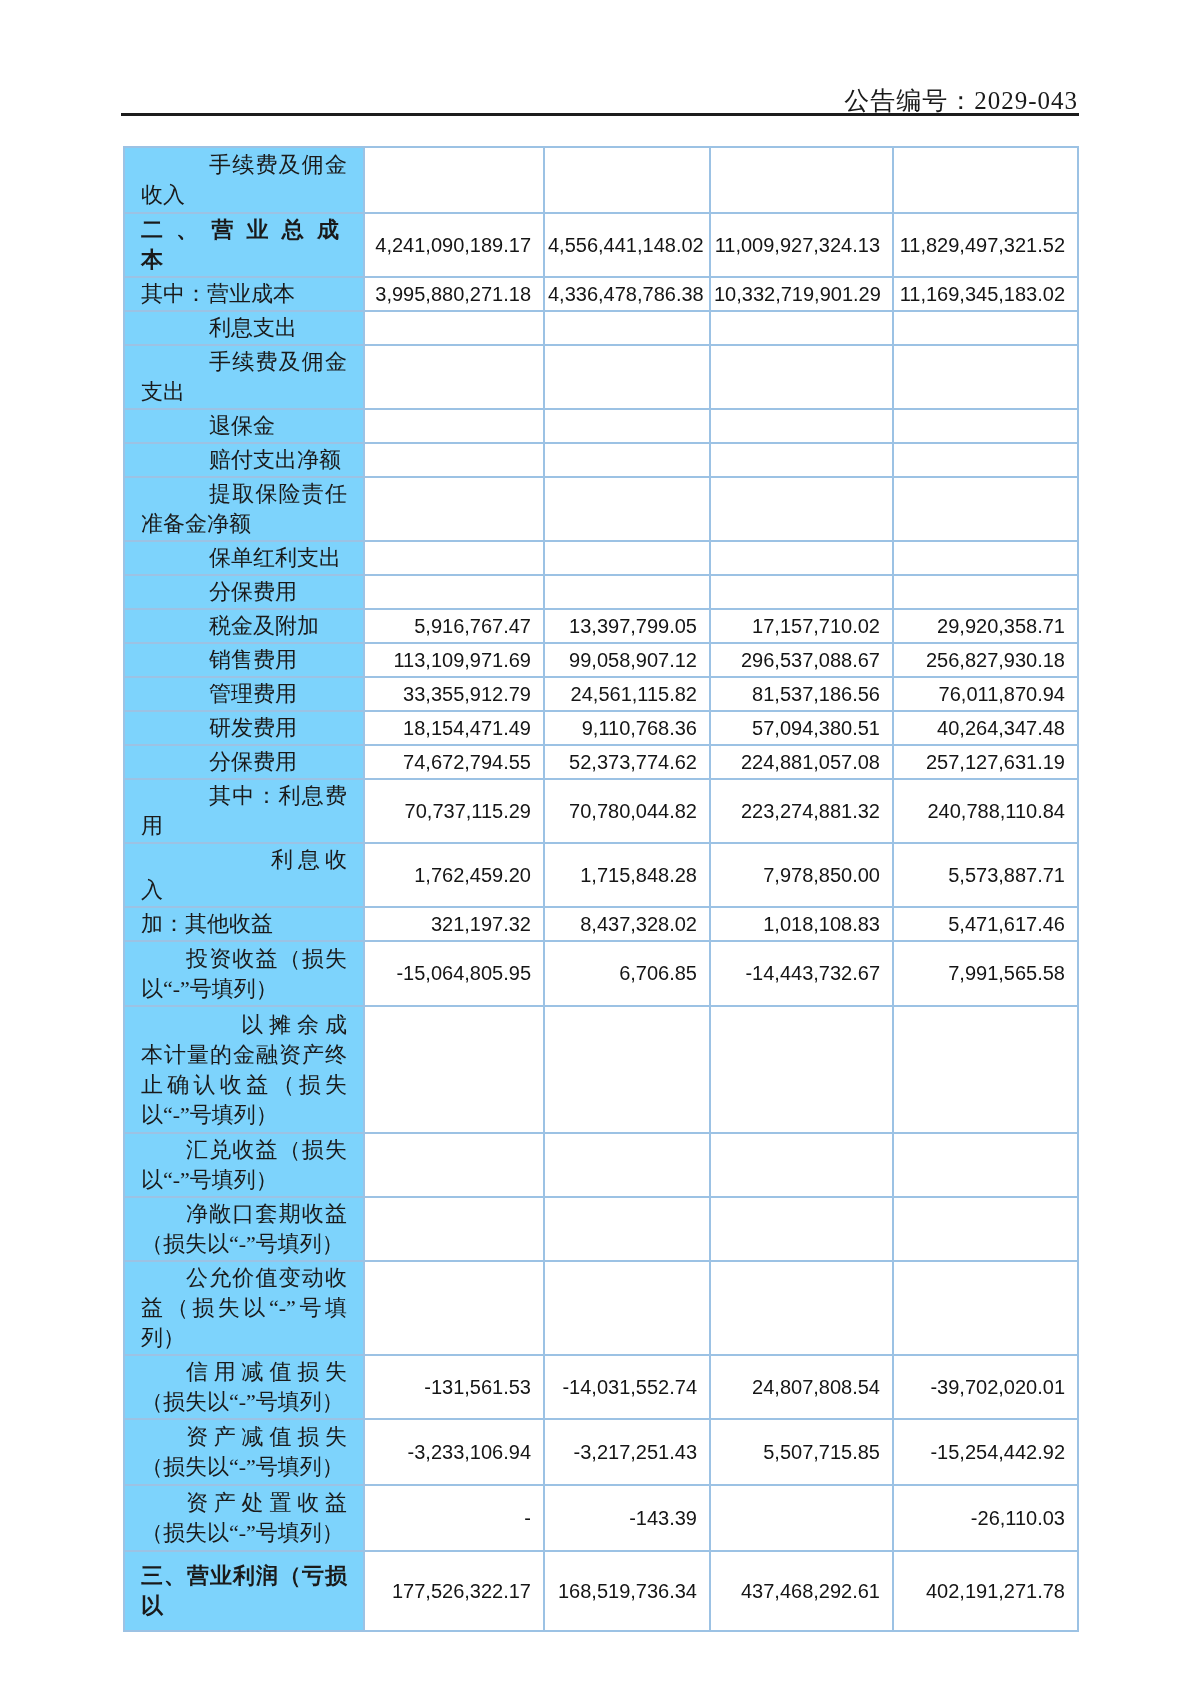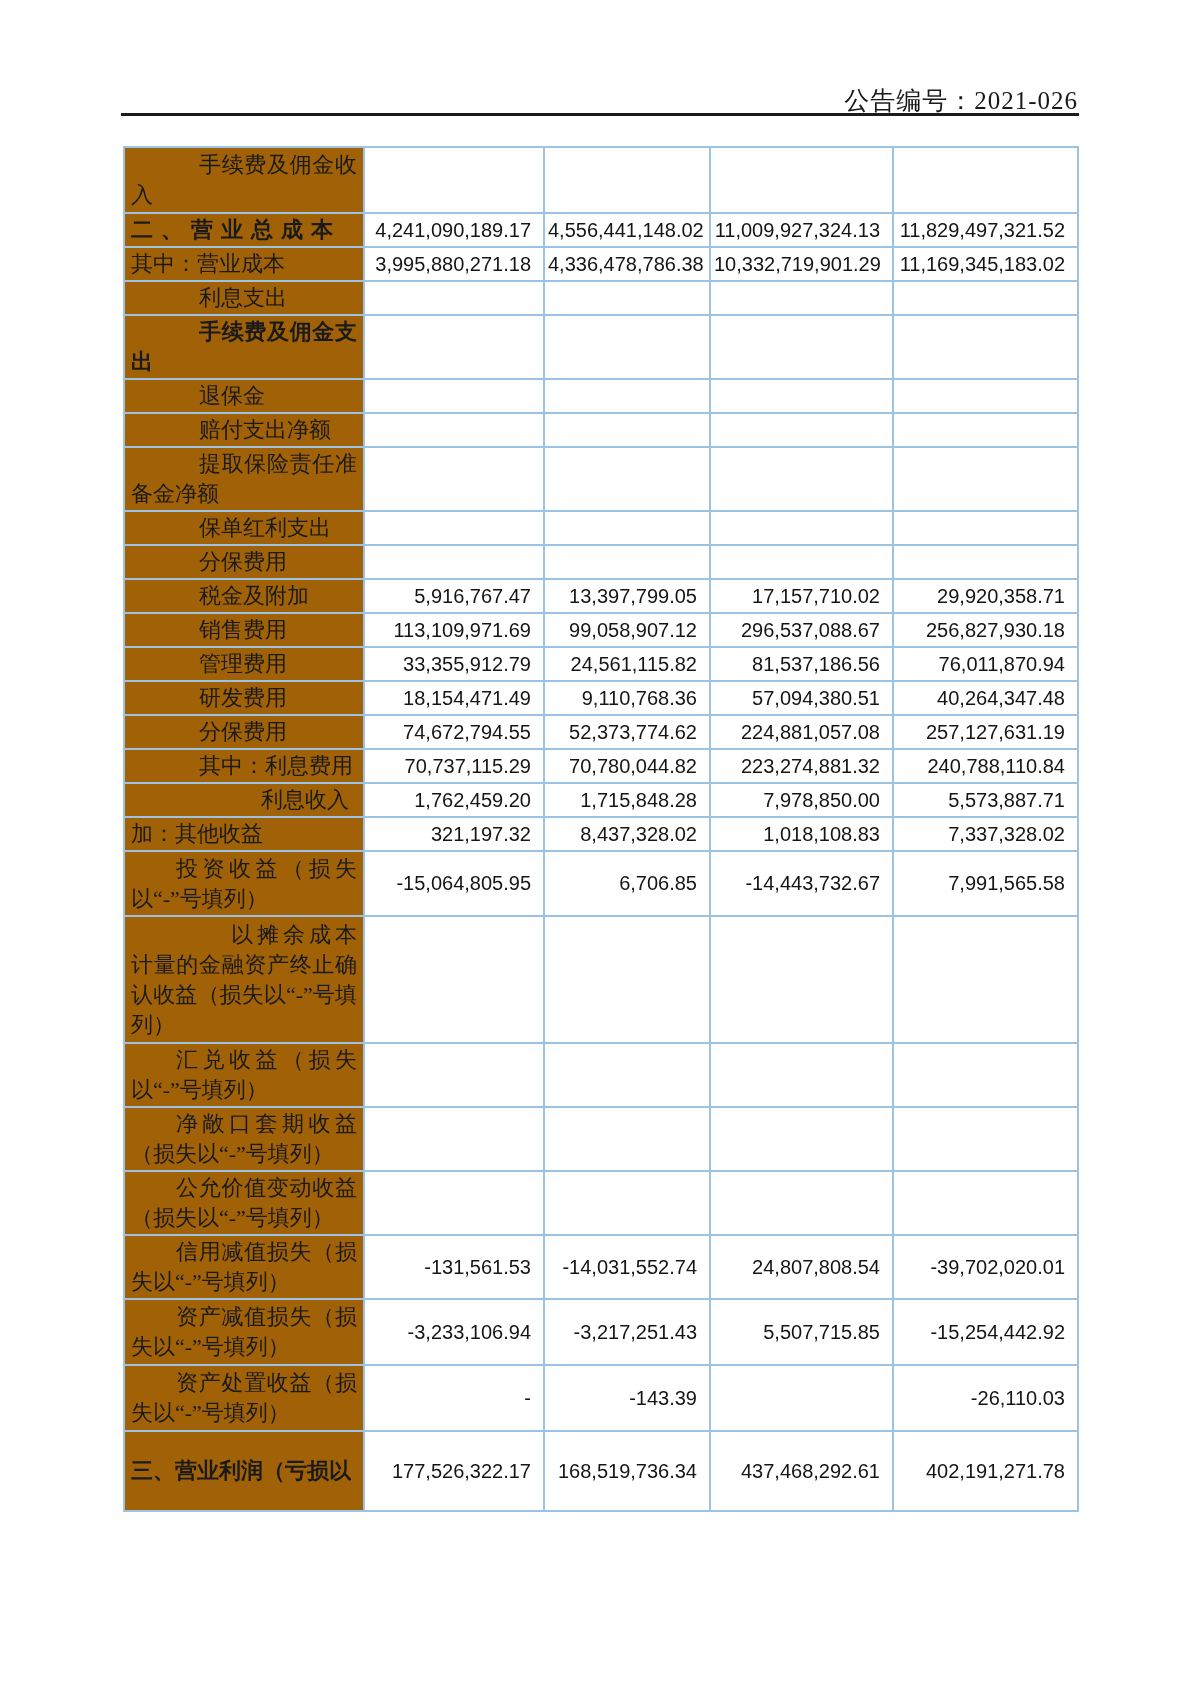--- a/index.html
+++ b/index.html
@@ -35,22 +35,22 @@
     width:954px;
     border-collapse:collapse;
     table-layout:fixed;
   }
   table.fin td{
     border:2px solid #9CC2E4;
     vertical-align:middle;
     overflow:hidden;
   }
   td.label{
-    background:#a16207;
-    padding:1px 6px;
+    background:#7dd3fc;
+    padding:1px 16px;
   }
   td.label .lt{
     font-size:22px;
     line-height:30px;
     text-align:justify;
     text-justify:inter-character;
     line-break:strict;
     word-break:normal;
   }
   td.label.bold .lt{font-weight:bold;}
@@ -63,21 +63,21 @@
     padding:1px 12px 1px 3px;
     white-space:nowrap;
     color:#151515;
   }
 </style>
 </head>
 <body>
 
 <div class="page">
 
-  <div class="notice-no">公告编号：2021-026</div>
+  <div class="notice-no">公告编号：2029-043</div>
 
   <div class="header-rule"></div>
 
   <table class="fin">
     <colgroup>
       <col style="width:240px">
       <col style="width:180px">
       <col style="width:166px">
       <col style="width:183px">
       <col style="width:185px">
@@ -112,21 +112,21 @@
         </tr>
         <tr style="height: 32px;">
           <td class="label">
             <div class="lt" style="text-indent: 68px;">利息支出</div>
           </td>
           <td class="num"></td>
           <td class="num"></td>
           <td class="num"></td>
           <td class="num"></td>
         </tr>
-        <tr style="height: 64px; font-weight: bold;">
+        <tr style="height: 64px;">
           <td class="label">
             <div class="lt" style="text-indent: 68px;">手续费及佣金支出</div>
           </td>
           <td class="num"></td>
           <td class="num"></td>
           <td class="num"></td>
           <td class="num"></td>
         </tr>
         <tr style="height: 32px;">
           <td class="label">
@@ -236,21 +236,21 @@
           <td class="num">7,978,850.00</td>
           <td class="num">5,573,887.71</td>
         </tr>
         <tr style="height: 32px; border-radius: 9px;">
           <td class="label">
             <div class="lt" style="text-indent: 0px;">加：其他收益</div>
           </td>
           <td class="num">321,197.32</td>
           <td class="num">8,437,328.02</td>
           <td class="num">1,018,108.83</td>
-          <td class="num">7,337,328.02</td>
+          <td class="num">5,471,617.46</td>
         </tr>
         <tr style="height: 65px;">
           <td class="label">
             <div class="lt" style="text-indent: 45px;">投资收益（损失以“-”号填列）</div>
           </td>
           <td class="num">-15,064,805.95</td>
           <td class="num">6,706.85</td>
           <td class="num">-14,443,732.67</td>
           <td class="num">7,991,565.58</td>
         </tr>

